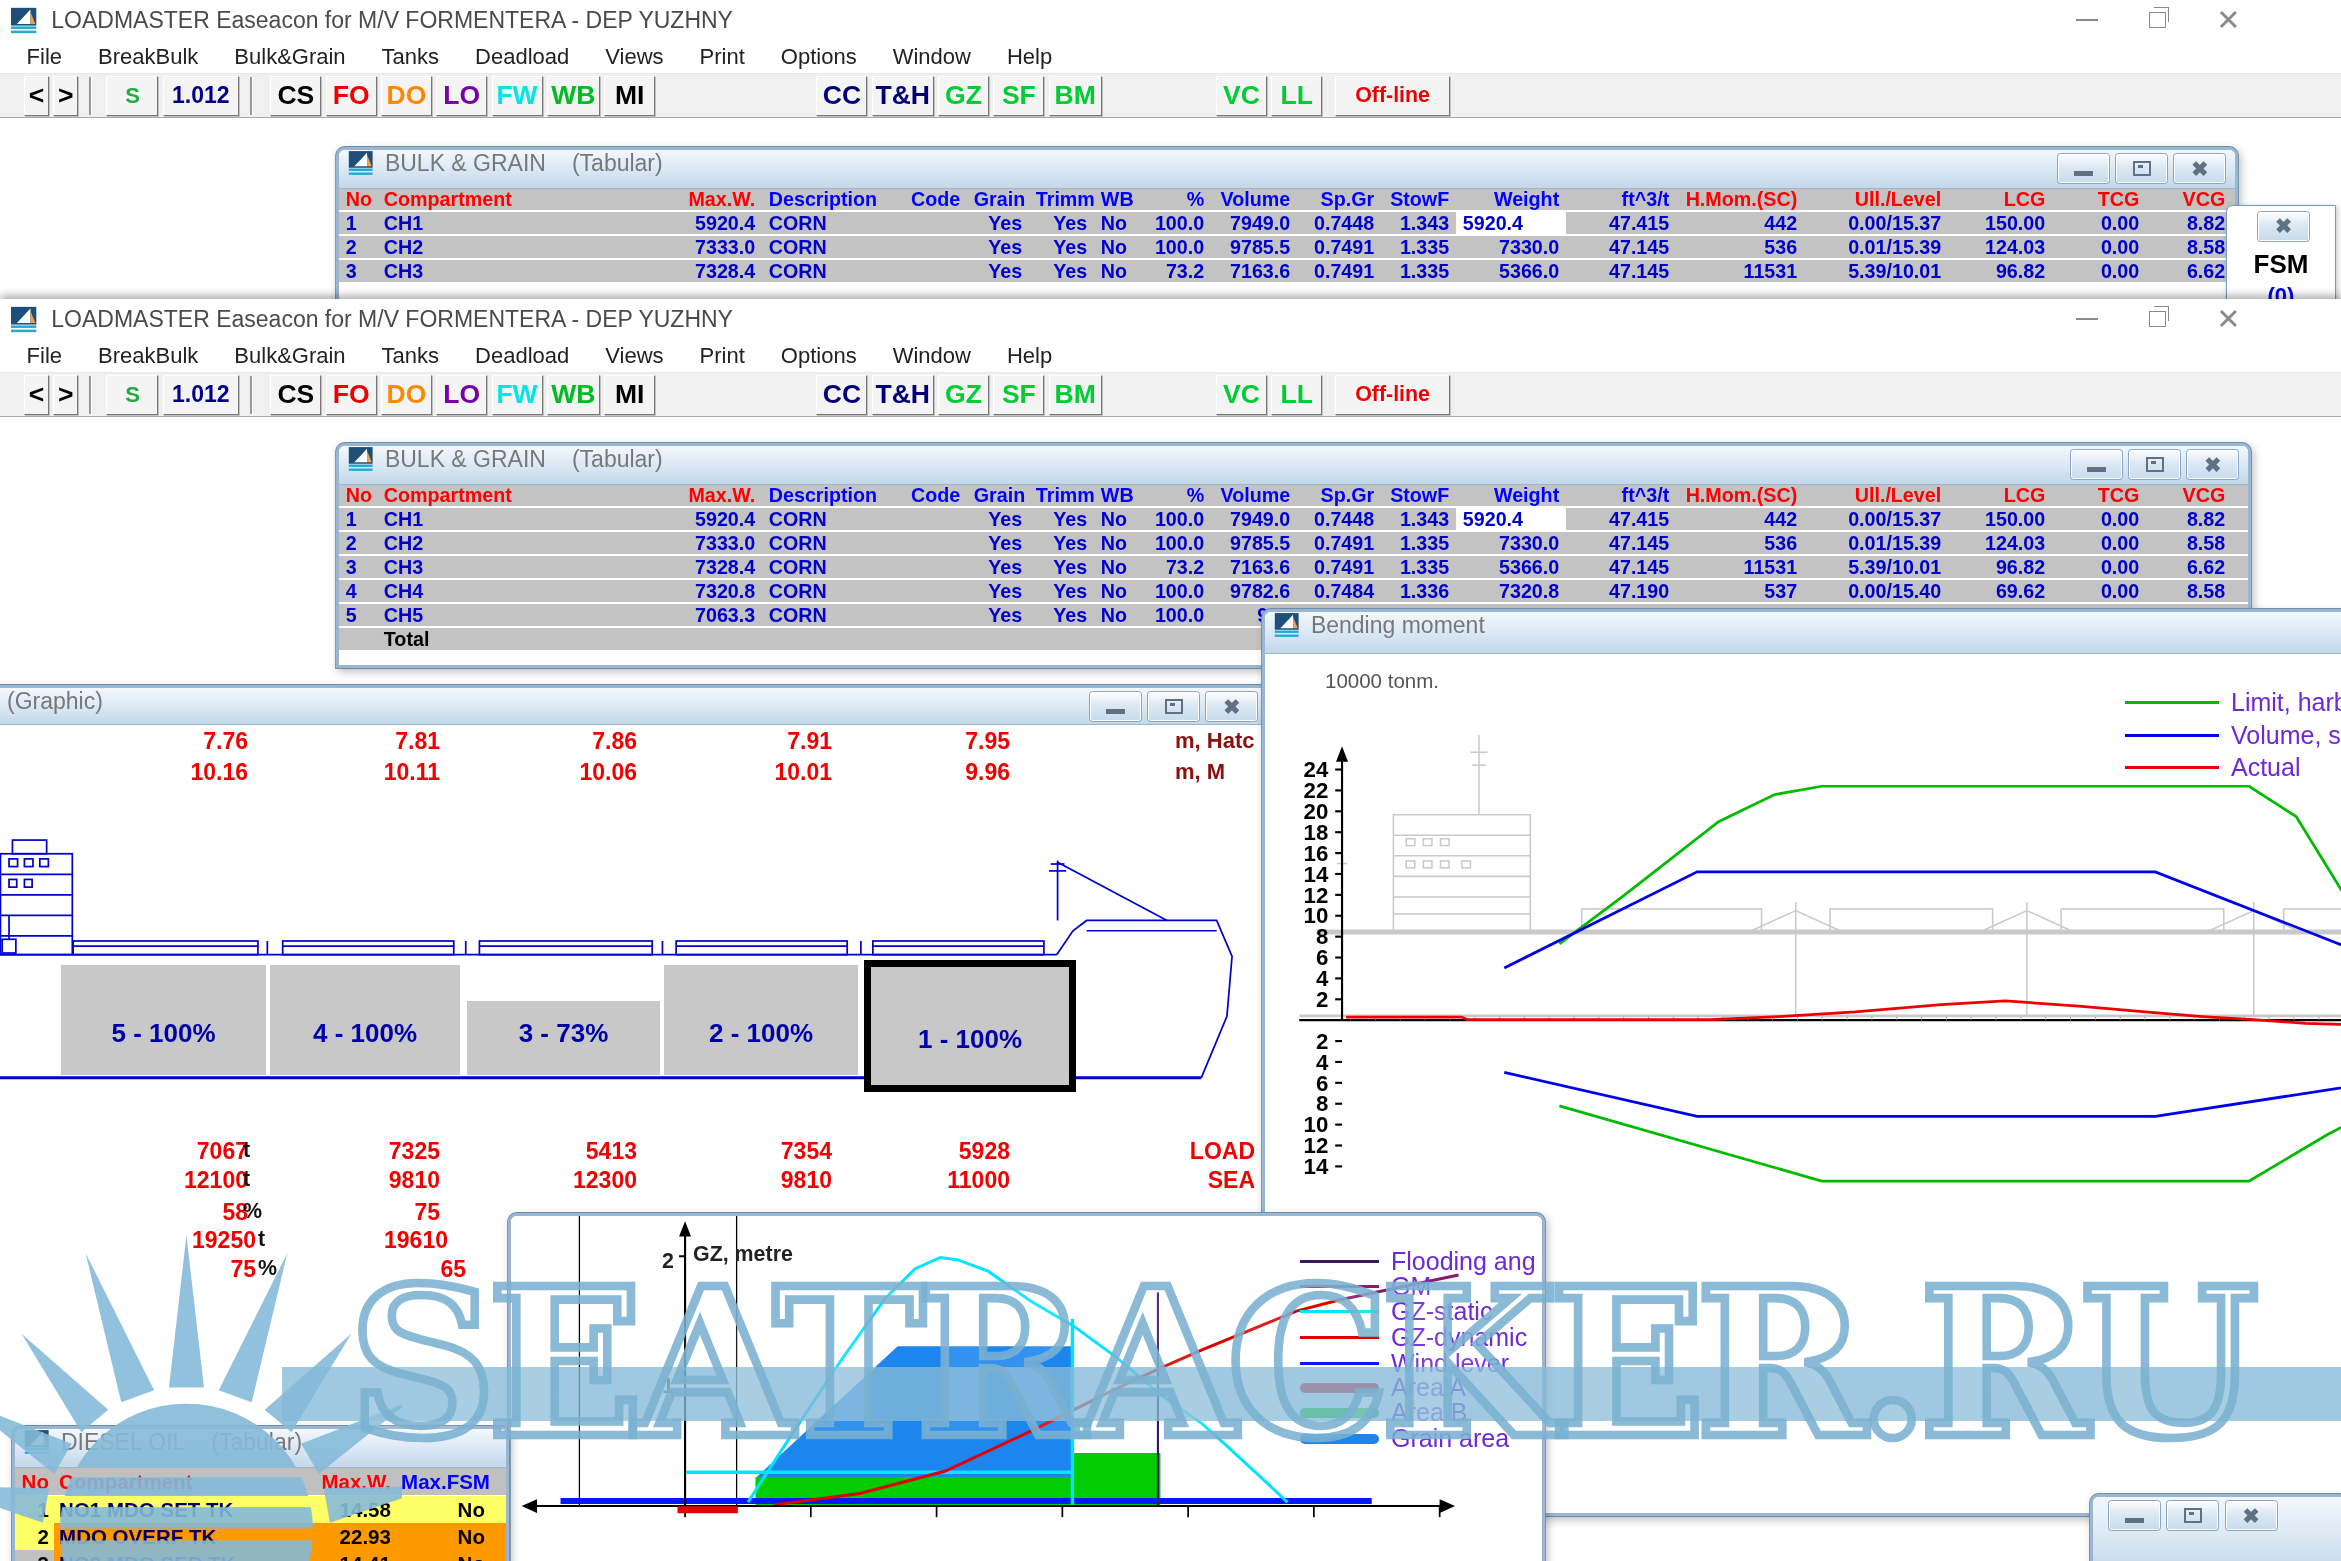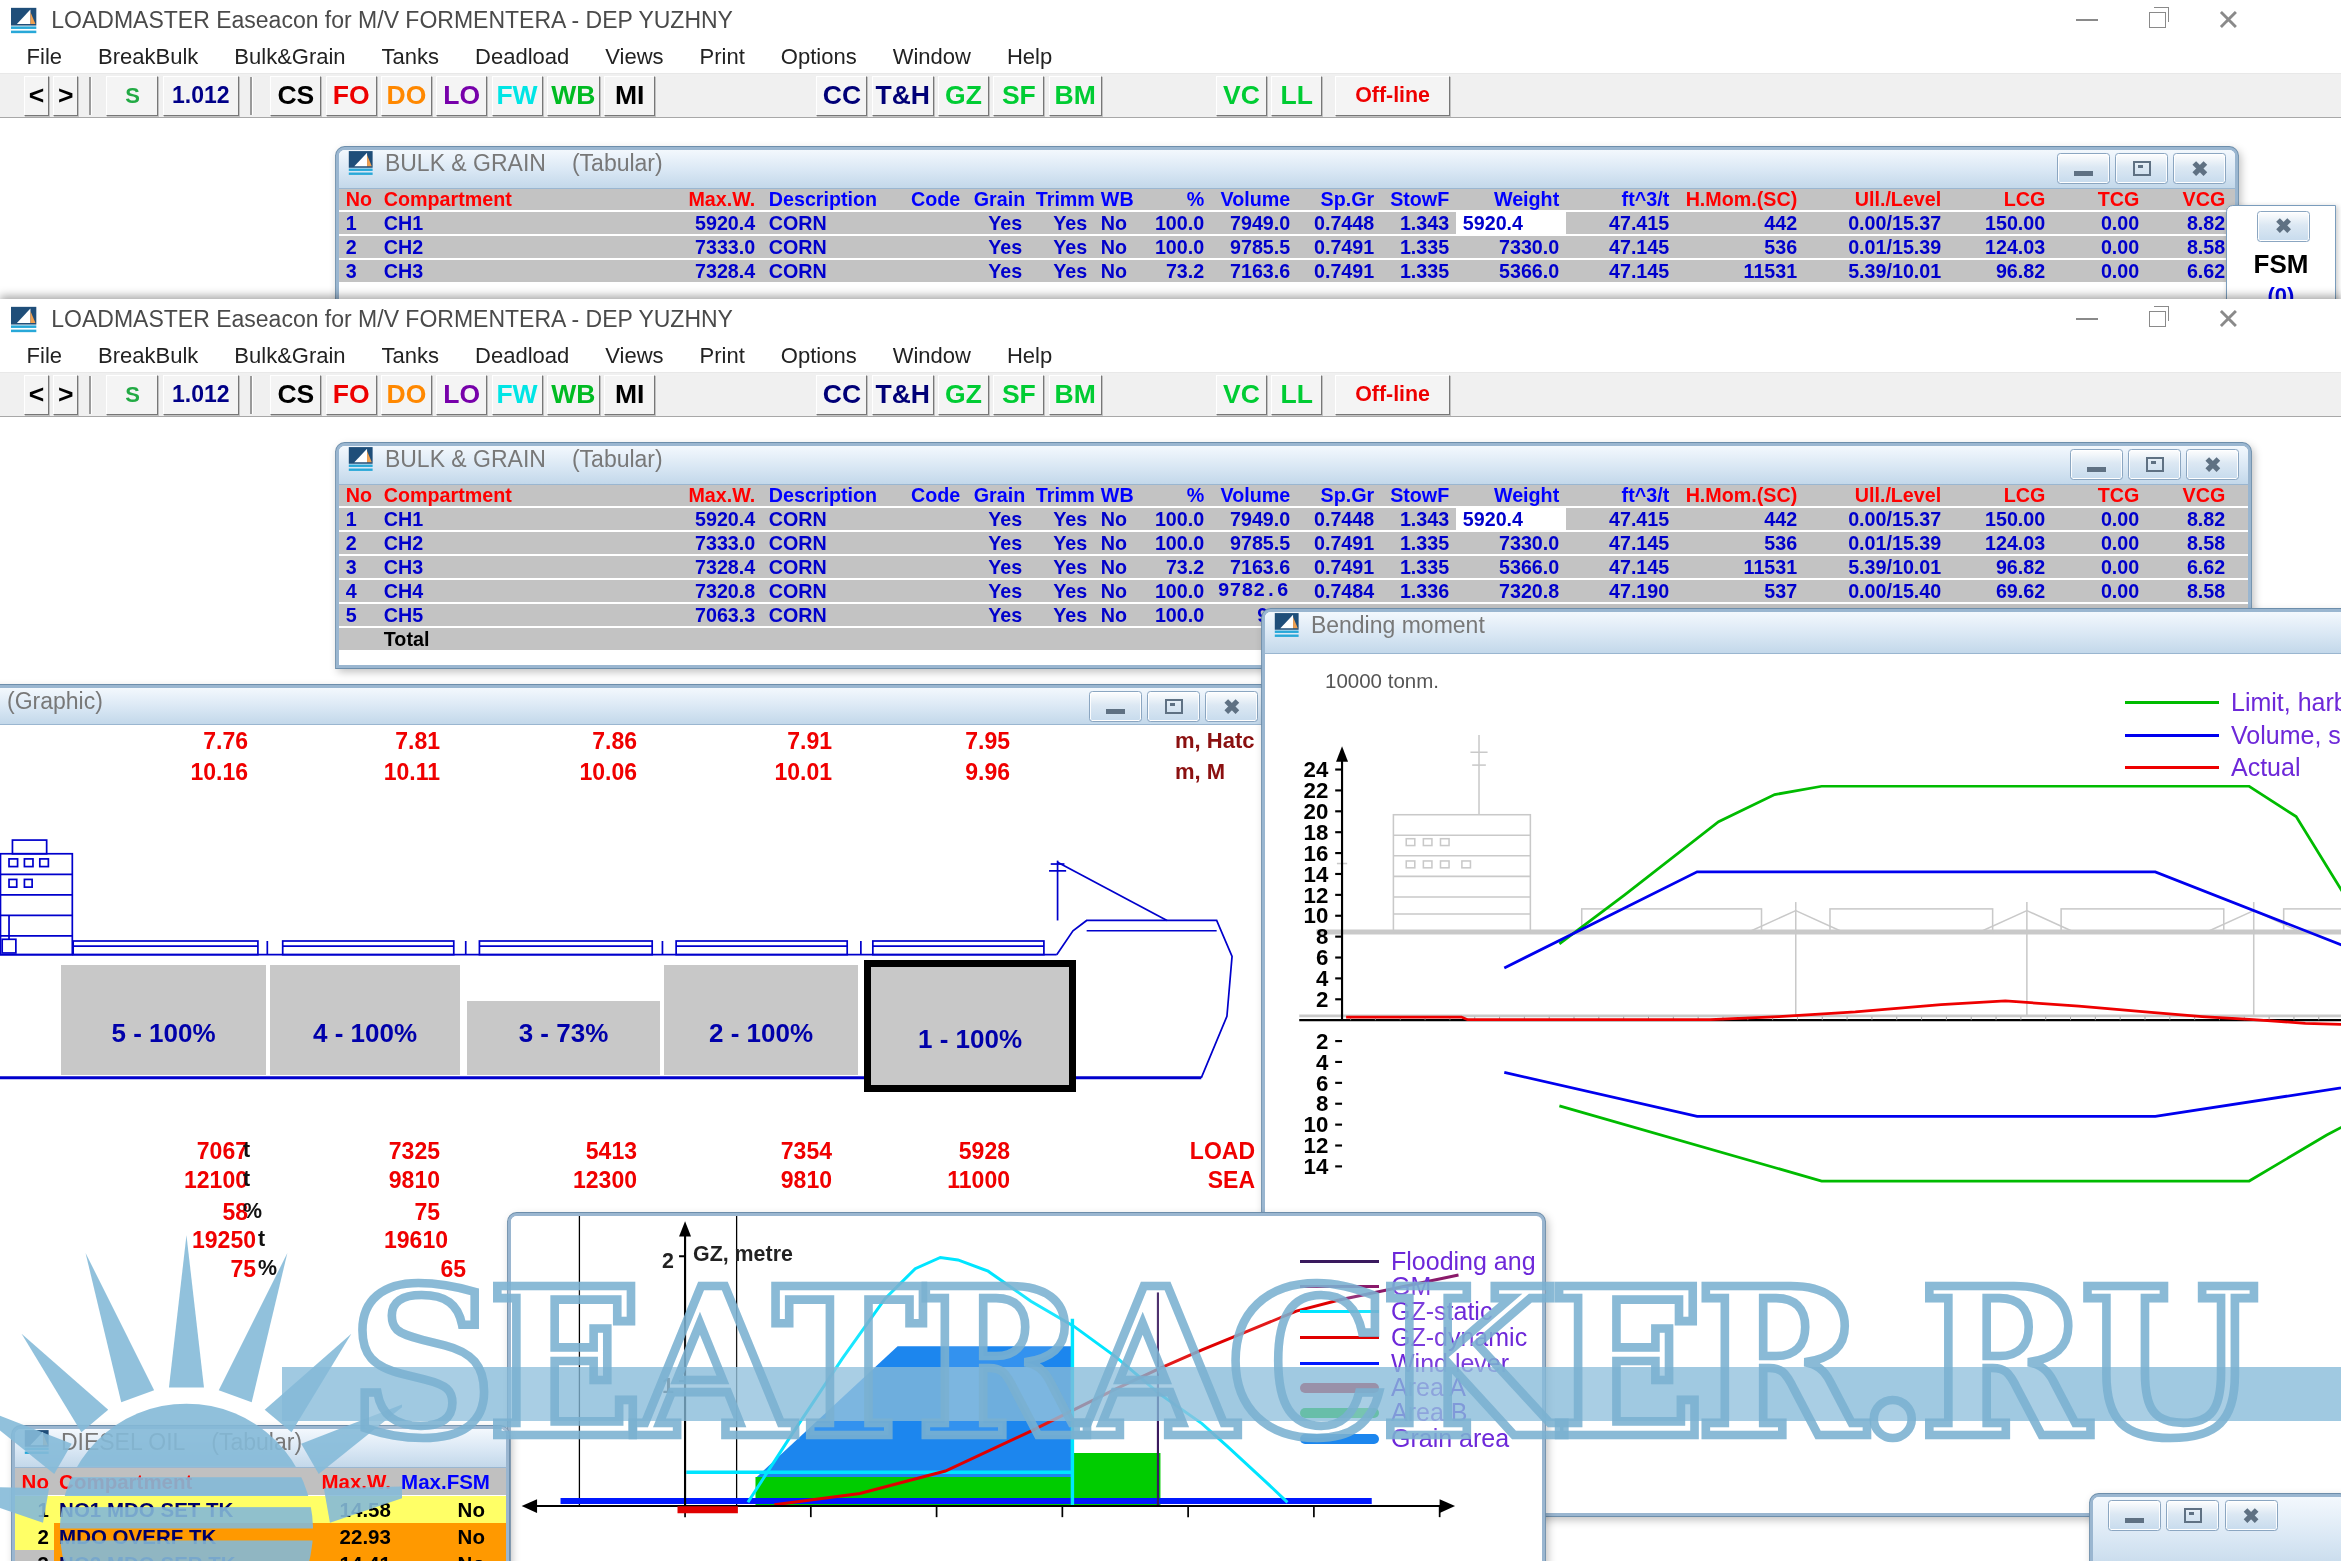--- a/index.html
+++ b/index.html
@@ -463,21 +463,21 @@
             <div class="brow" style="grid-template-columns: 38px 257px 128px 141px 64px 62px 65px 50px 67px 86px 84px 75px 110px 110px 128px 144px 104px 94px 86px;">
               <span class="bcell" style="text-align: left;">4</span>
               <span class="bcell" style="text-align: left;">CH4</span>
               <span class="bcell" style="text-align: right;">7320.8</span>
               <span class="bcell" style="text-align: left;">CORN</span>
               <span class="bcell" style="text-align: right;"></span>
               <span class="bcell" style="text-align: right;">Yes</span>
               <span class="bcell" style="text-align: right;">Yes</span>
               <span class="bcell" style="text-align: left;">No</span>
               <span class="bcell" style="text-align: right;">100.0</span>
-              <span class="bcell" style=" font-family: Liberation Mono, monospace;">9782.6</span>
+              <span class="bcell" style="text-align: right;">9782.6</span>
               <span class="bcell" style="text-align: right;">0.7484</span>
               <span class="bcell" style="text-align: right;">1.336</span>
               <span class="bcell" style="text-align: right;">7320.8</span>
               <span class="bcell" style="text-align: right;">47.190</span>
               <span class="bcell" style="text-align: right;">537</span>
               <span class="bcell" style="text-align: right;">0.00/15.40</span>
               <span class="bcell" style="text-align: right;">69.62</span>
               <span class="bcell" style="text-align: right;">0.00</span>
               <span class="bcell" style="text-align: right;">8.58</span>
             </div>

